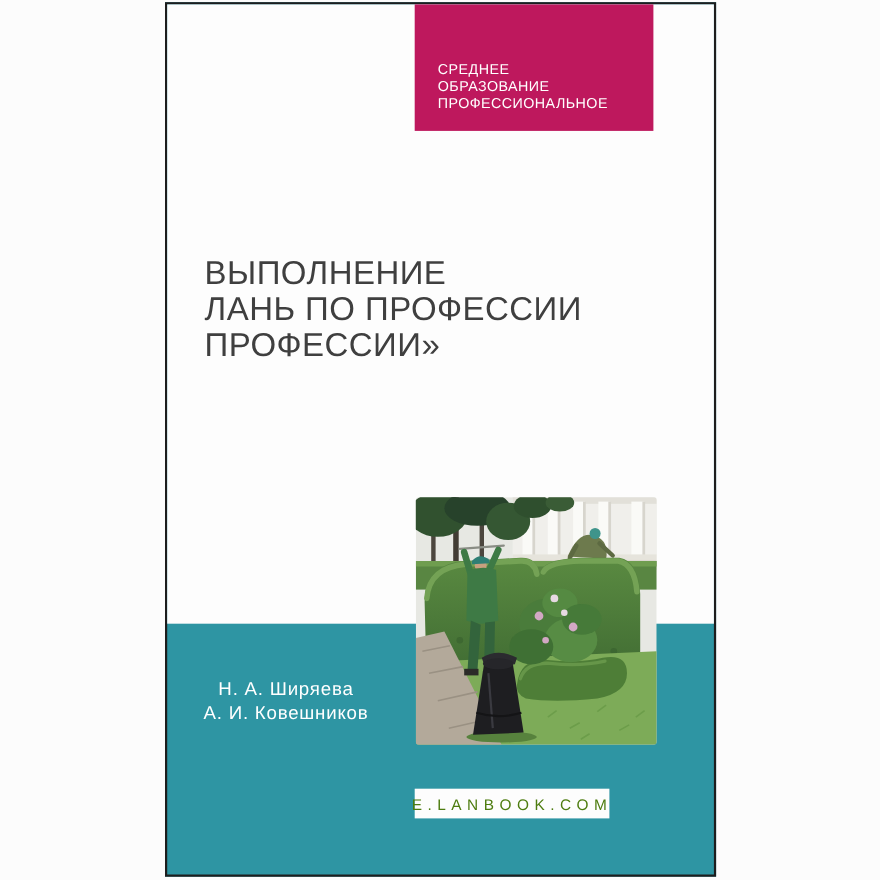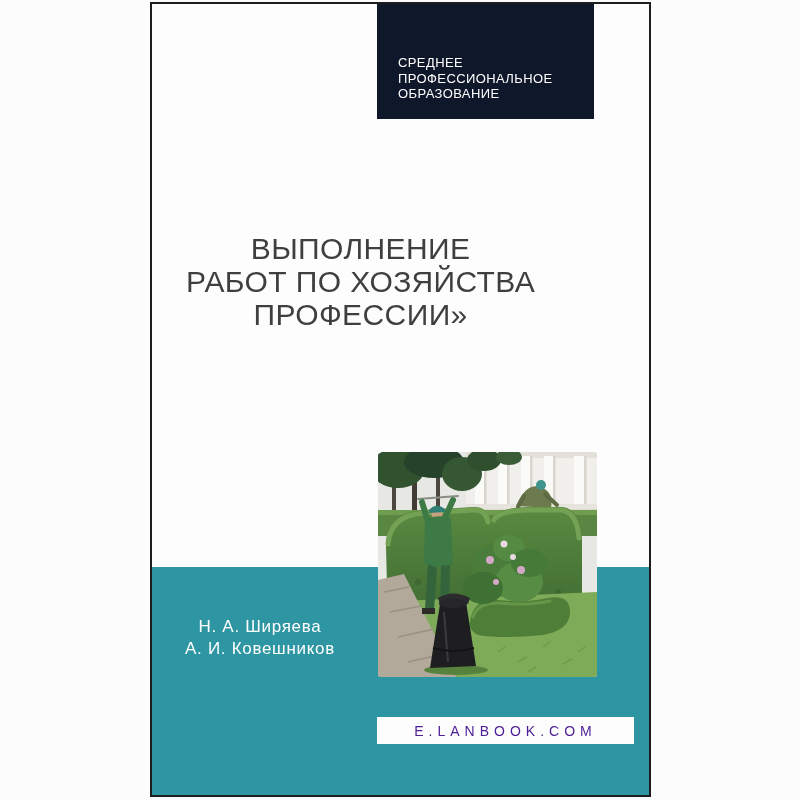--- a/index.html
+++ b/index.html
@@ -16,31 +16,31 @@
     box-sizing:border-box;border:2px solid #1d1d1d;
     background:#2e95a3;
   }
   .cover-white{
     position:absolute;left:0;top:0;width:100%;height:563px;
     background:#fdfdfd;
   }
 
   .edu-badge{
     position:absolute;left:225px;top:0;width:217px;height:115px;
-    box-sizing:border-box;background:#0f172a;
+    box-sizing:border-box;background:#be185d;
     padding:51px 10px 0 21px;
     color:#ffffff;font-size:13px;line-height:15.5px;
     letter-spacing:0.4px;font-weight:400;
   }
   .edu-badge span{display:block;}
 
   .title{
     position:absolute;left:34px;top:228px;margin:0;
     color:#3f3f3f;font-size:30px;line-height:33px;
-    font-weight:400;letter-spacing:0.4px;white-space:nowrap;text-align:center;
+    font-weight:400;letter-spacing:0.4px;white-space:nowrap;
   }
   .title span{display:block;}
 
   .photo{
     position:absolute;left:226px;top:448px;width:219px;height:225px;
     border-radius:3px;overflow:hidden;display:block;
   }
 
   .authors{
     position:absolute;left:33px;top:612px;
@@ -53,44 +53,44 @@
     display:flex;align-items:center;
   }
   .publisher .wordmark{
     color:#ffffff;font-size:27px;font-weight:700;
     letter-spacing:2px;
     transform:scaleX(0.55);transform-origin:left center;
     margin-left:5px;
   }
 
   .website{
-    position:absolute;left:225px;top:713px;width:257px;height:27px;
+    position:absolute;left:225px;top:713px;width:177px;height:27px;
     background:#fdfdfd;
     display:flex;align-items:center;justify-content:center;
-    color:#4c1d95;font-size:14px;letter-spacing:5px;font-weight:400;
+    color:#4d7c0f;font-size:14px;letter-spacing:5px;font-weight:400;
     white-space:nowrap;
   }
 </style>
 </head>
 <body>
 
 <div class="stage">
   <div class="cover">
 
     <div class="cover-white"></div>
 
     <div class="edu-badge">
       <span>СРЕДНЕЕ</span>
+      <span>ОБРАЗОВАНИЕ</span>
       <span>ПРОФЕССИОНАЛЬНОЕ</span>
-      <span>ОБРАЗОВАНИЕ</span>
     </div>
 
     <h1 class="title">
       <span>ВЫПОЛНЕНИЕ</span>
-      <span>РАБОТ ПО ХОЗЯЙСТВА</span>
+      <span>ЛАНЬ ПО ПРОФЕССИИ</span>
       <span>ПРОФЕССИИ»</span>
     </h1>
 
     <svg class="photo" viewBox="0 0 219 225" xmlns="http://www.w3.org/2000/svg" role="img" aria-label="Two gardeners in green uniforms trim tall garden hedges beside a white building with columns; flowering shrub, low clipped hedge ring, stone path and black compost bin in the foreground.">
       <defs>
         <linearGradient id="hg" x1="0" y1="0" x2="0" y2="1">
           <stop offset="0" stop-color="#5a8a41"></stop>
           <stop offset="1" stop-color="#3b6630"></stop>
         </linearGradient>
       </defs>

